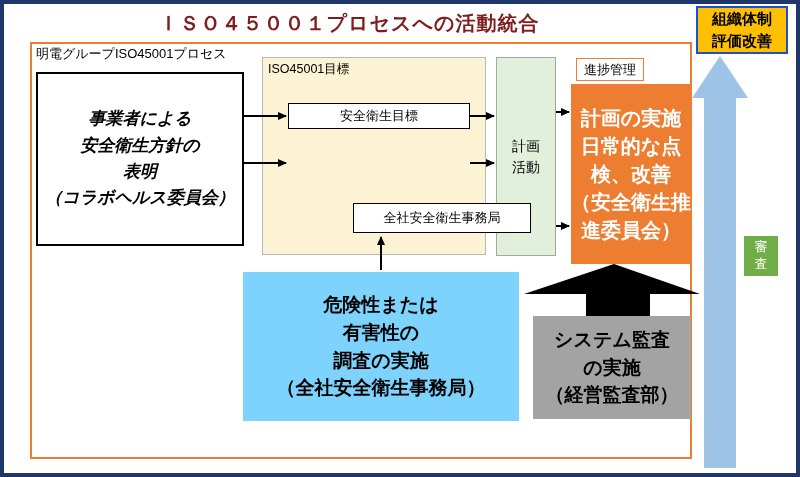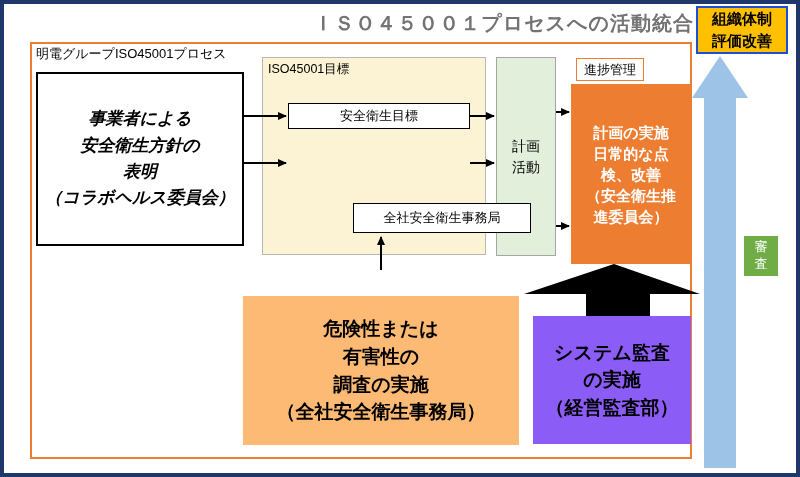--- a/index.html
+++ b/index.html
@@ -4,43 +4,43 @@
 <style>
   html,body{margin:0;padding:0;background:#fff;}
   .canvas{
     position:relative;width:800px;height:477px;box-sizing:border-box;
     background:#ffffff;border:4px solid #20376B;overflow:hidden;
     font-family:"Liberation Sans","DejaVu Sans",sans-serif;color:#000;
   }
   .abs{position:absolute;box-sizing:border-box;}
   .flexc{display:flex;align-items:center;justify-content:center;}
   .ml{white-space:pre-line;text-align:center;}
-  .title{top:6px;left:0;width:690px;text-align:right;font-size:20px;font-weight:bold;
-         color:#737373;letter-spacing:1px;}
+  .title{top:6px;left:0;width:690px;text-align:center;font-size:20px;font-weight:bold;
+         color:#7f1d1d;letter-spacing:1px;}
   .org-box{left:692px;top:2px;width:92px;height:48px;background:#FFC000;border:2px solid #1d4ed8;
            font-size:15px;font-weight:bold;line-height:1.45;}
   .process-rect{left:26px;top:38px;width:662px;height:417px;border:2px solid #ED7D31;background:transparent;}
   .process-label{left:32px;top:41px;font-size:13px;text-align:center;}
   .policy-box{left:32px;top:68px;width:208px;height:174px;background:#fff;border:2px solid #000;
               font-size:17px;font-weight:bold;line-height:1.55;font-style:italic;}
   .goals-box{left:258px;top:53px;width:224px;height:198px;background:#FCF3D4;border:1px solid #B7B7B7;}
   .goals-label{left:264px;top:57px;font-size:12.5px;}
   .goalbox{background:#fff;border:1.5px solid #000;font-size:13px;line-height:1.35;z-index:3;}
   .goal1{left:284px;top:99px;width:182px;height:26px;}
   .goal2{left:284px;top:137px;width:182px;height:44px;}
   .goal3{left:349px;top:199px;width:178px;height:30px;}
   .plan-box{left:492px;top:53px;width:60px;height:199px;background:#E2EFDA;border:1px solid #A6A6A6;
             font-size:14px;line-height:1.5;z-index:2;}
   .progress-label{left:572px;top:54px;width:68px;height:23px;background:#fff;border:1px solid #ED7D31;
                   font-size:13px;}
   .impl-box{left:567px;top:80px;width:120px;height:180px;background:#ED7D31;color:#fff;
-            font-size:15px;font-weight:bold;line-height:1.4;}
-  .hazard-box{left:239px;top:268px;width:276px;height:149px;background:#fdba74;
-              font-size:19px;font-weight:bold;line-height:1.45;margin-top:24px;}
-  .audit-box{left:529px;top:312px;width:158px;height:128px;background:#8b5cf6;
+            font-size:20px;font-weight:bold;line-height:1.4;}
+  .hazard-box{left:239px;top:268px;width:276px;height:149px;background:#7dd3fc;
+              font-size:19px;font-weight:bold;line-height:1.45;}
+  .audit-box{left:529px;top:312px;width:158px;height:103px;background:#a3a3a3;
              font-size:19px;font-weight:bold;line-height:1.45;}
   .review-box{left:740px;top:232px;width:34px;height:40px;background:#70AD47;color:#fff;
               font-size:13px;line-height:1.3;z-index:6;}
   .overlay{left:0;top:0;width:792px;height:469px;pointer-events:none;z-index:4;}
 </style>
 </head>
 <body>
 
 <div class="canvas">
 

